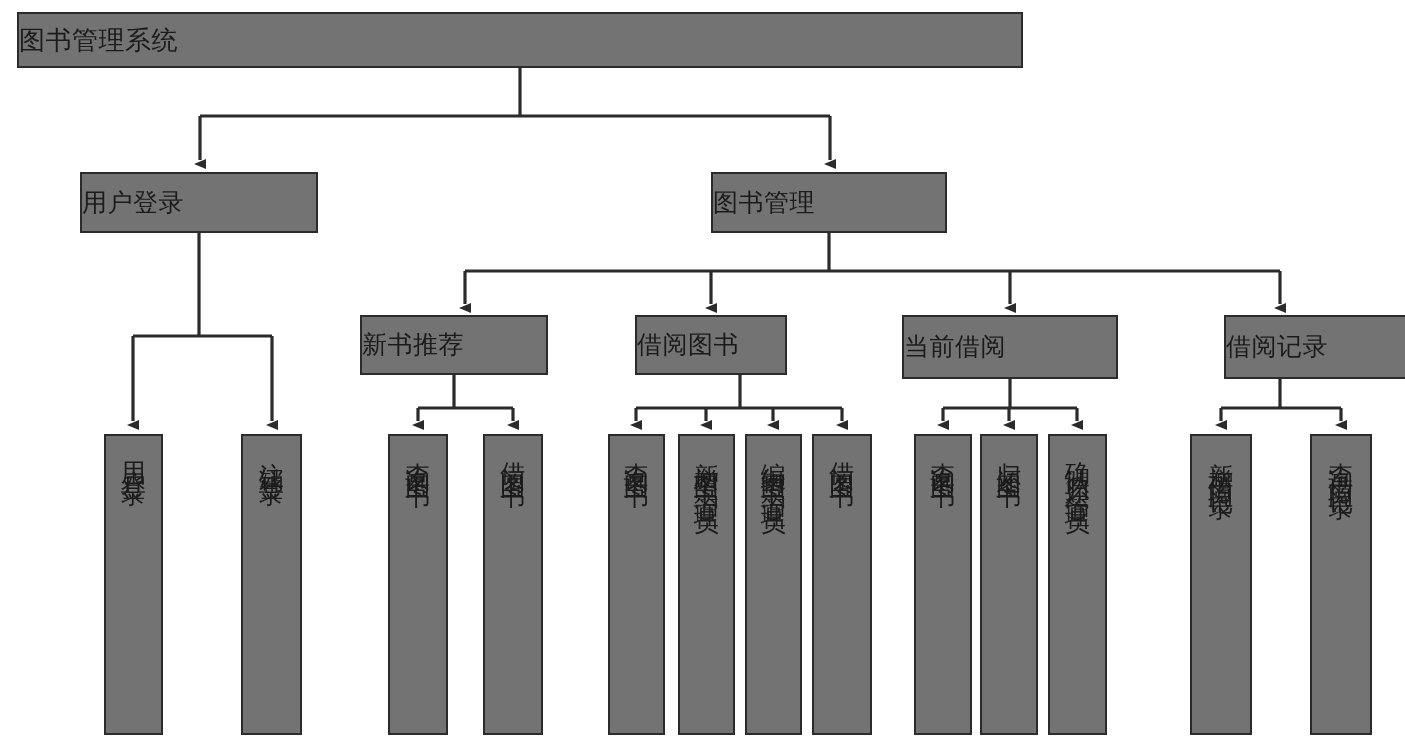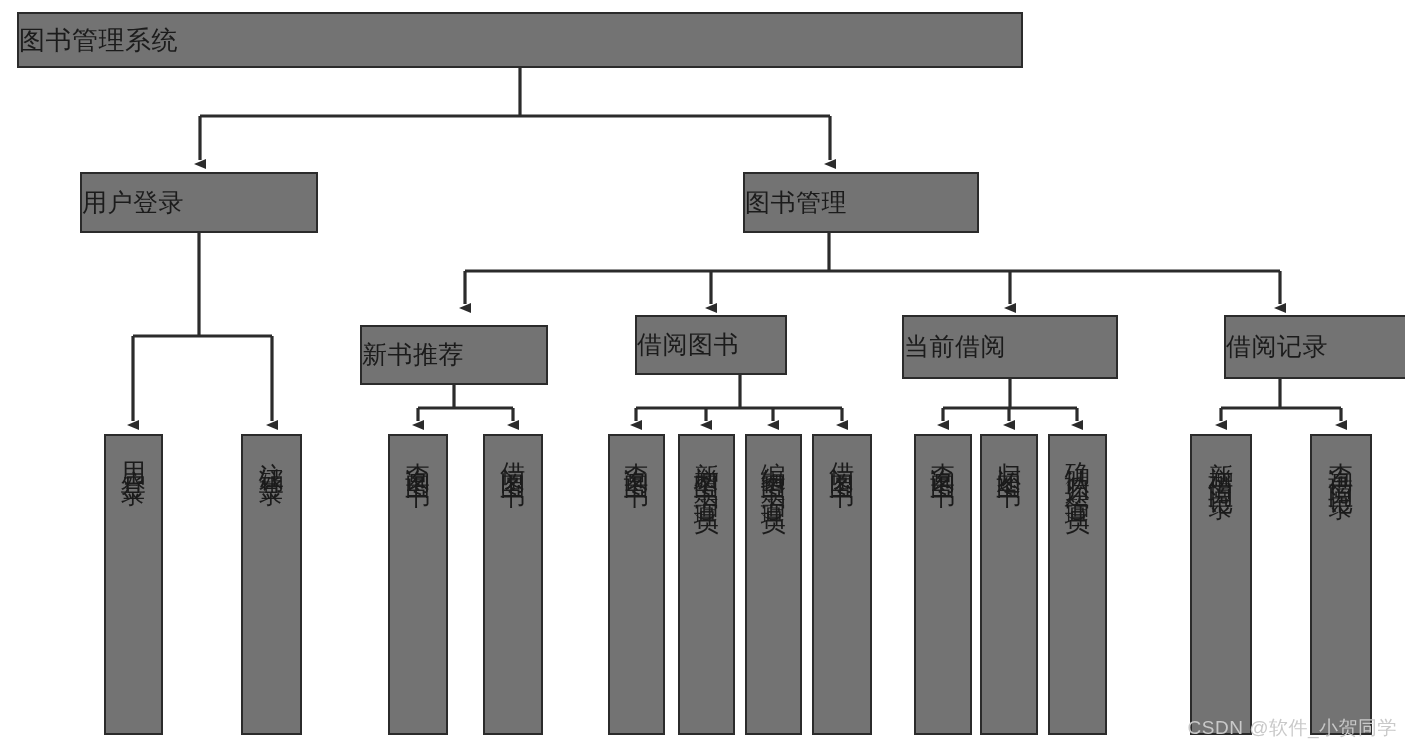--- a/index.html
+++ b/index.html
@@ -120,25 +120,25 @@
     </g>
   </svg>
 
   <div class="node h root" style="left:17px; top:12px; width:1006px; height:56px;">
     <span>图书管理系统</span>
   </div>
 
   <div class="node h" style="left:80px; top:172px; width:238px; height:61px;">
     <span>用户登录</span>
   </div>
-  <div class="node h" style="left:711px; top:172px; width:236px; height:61px;margin-left:32px;">
+  <div class="node h" style="left:711px; top:172px; width:236px; height:61px;">
     <span>图书管理</span>
   </div>
 
-  <div class="node h" style="left:360px; top:315px; width:188px; height:60px;margin-top:10px;">
+  <div class="node h" style="left:360px; top:315px; width:188px; height:60px;">
     <span>新书推荐</span>
   </div>
   <div class="node h" style="left:635px; top:315px; width:152px; height:60px;">
     <span>借阅图书</span>
   </div>
   <div class="node h" style="left:902px; top:315px; width:216px; height:64px;">
     <span>当前借阅</span>
   </div>
   <div class="node h" style="left:1224px; top:315px; width:216px; height:64px;">
     <span>借阅记录</span>
@@ -181,14 +181,13 @@
     <span>确认归还（管理员）</span>
   </div>
 
   <div class="node v" style="left:1190px; top:434px; width:62px; height:301px;">
     <span>新增借阅记录</span>
   </div>
   <div class="node v" style="left:1310px; top:434px; width:62px; height:301px;">
     <span>查询借阅记录</span>
   </div>
 
-  <div class="watermark">CSDN @软件_小贺同学</div>
 </div>
 
 </body></html>

